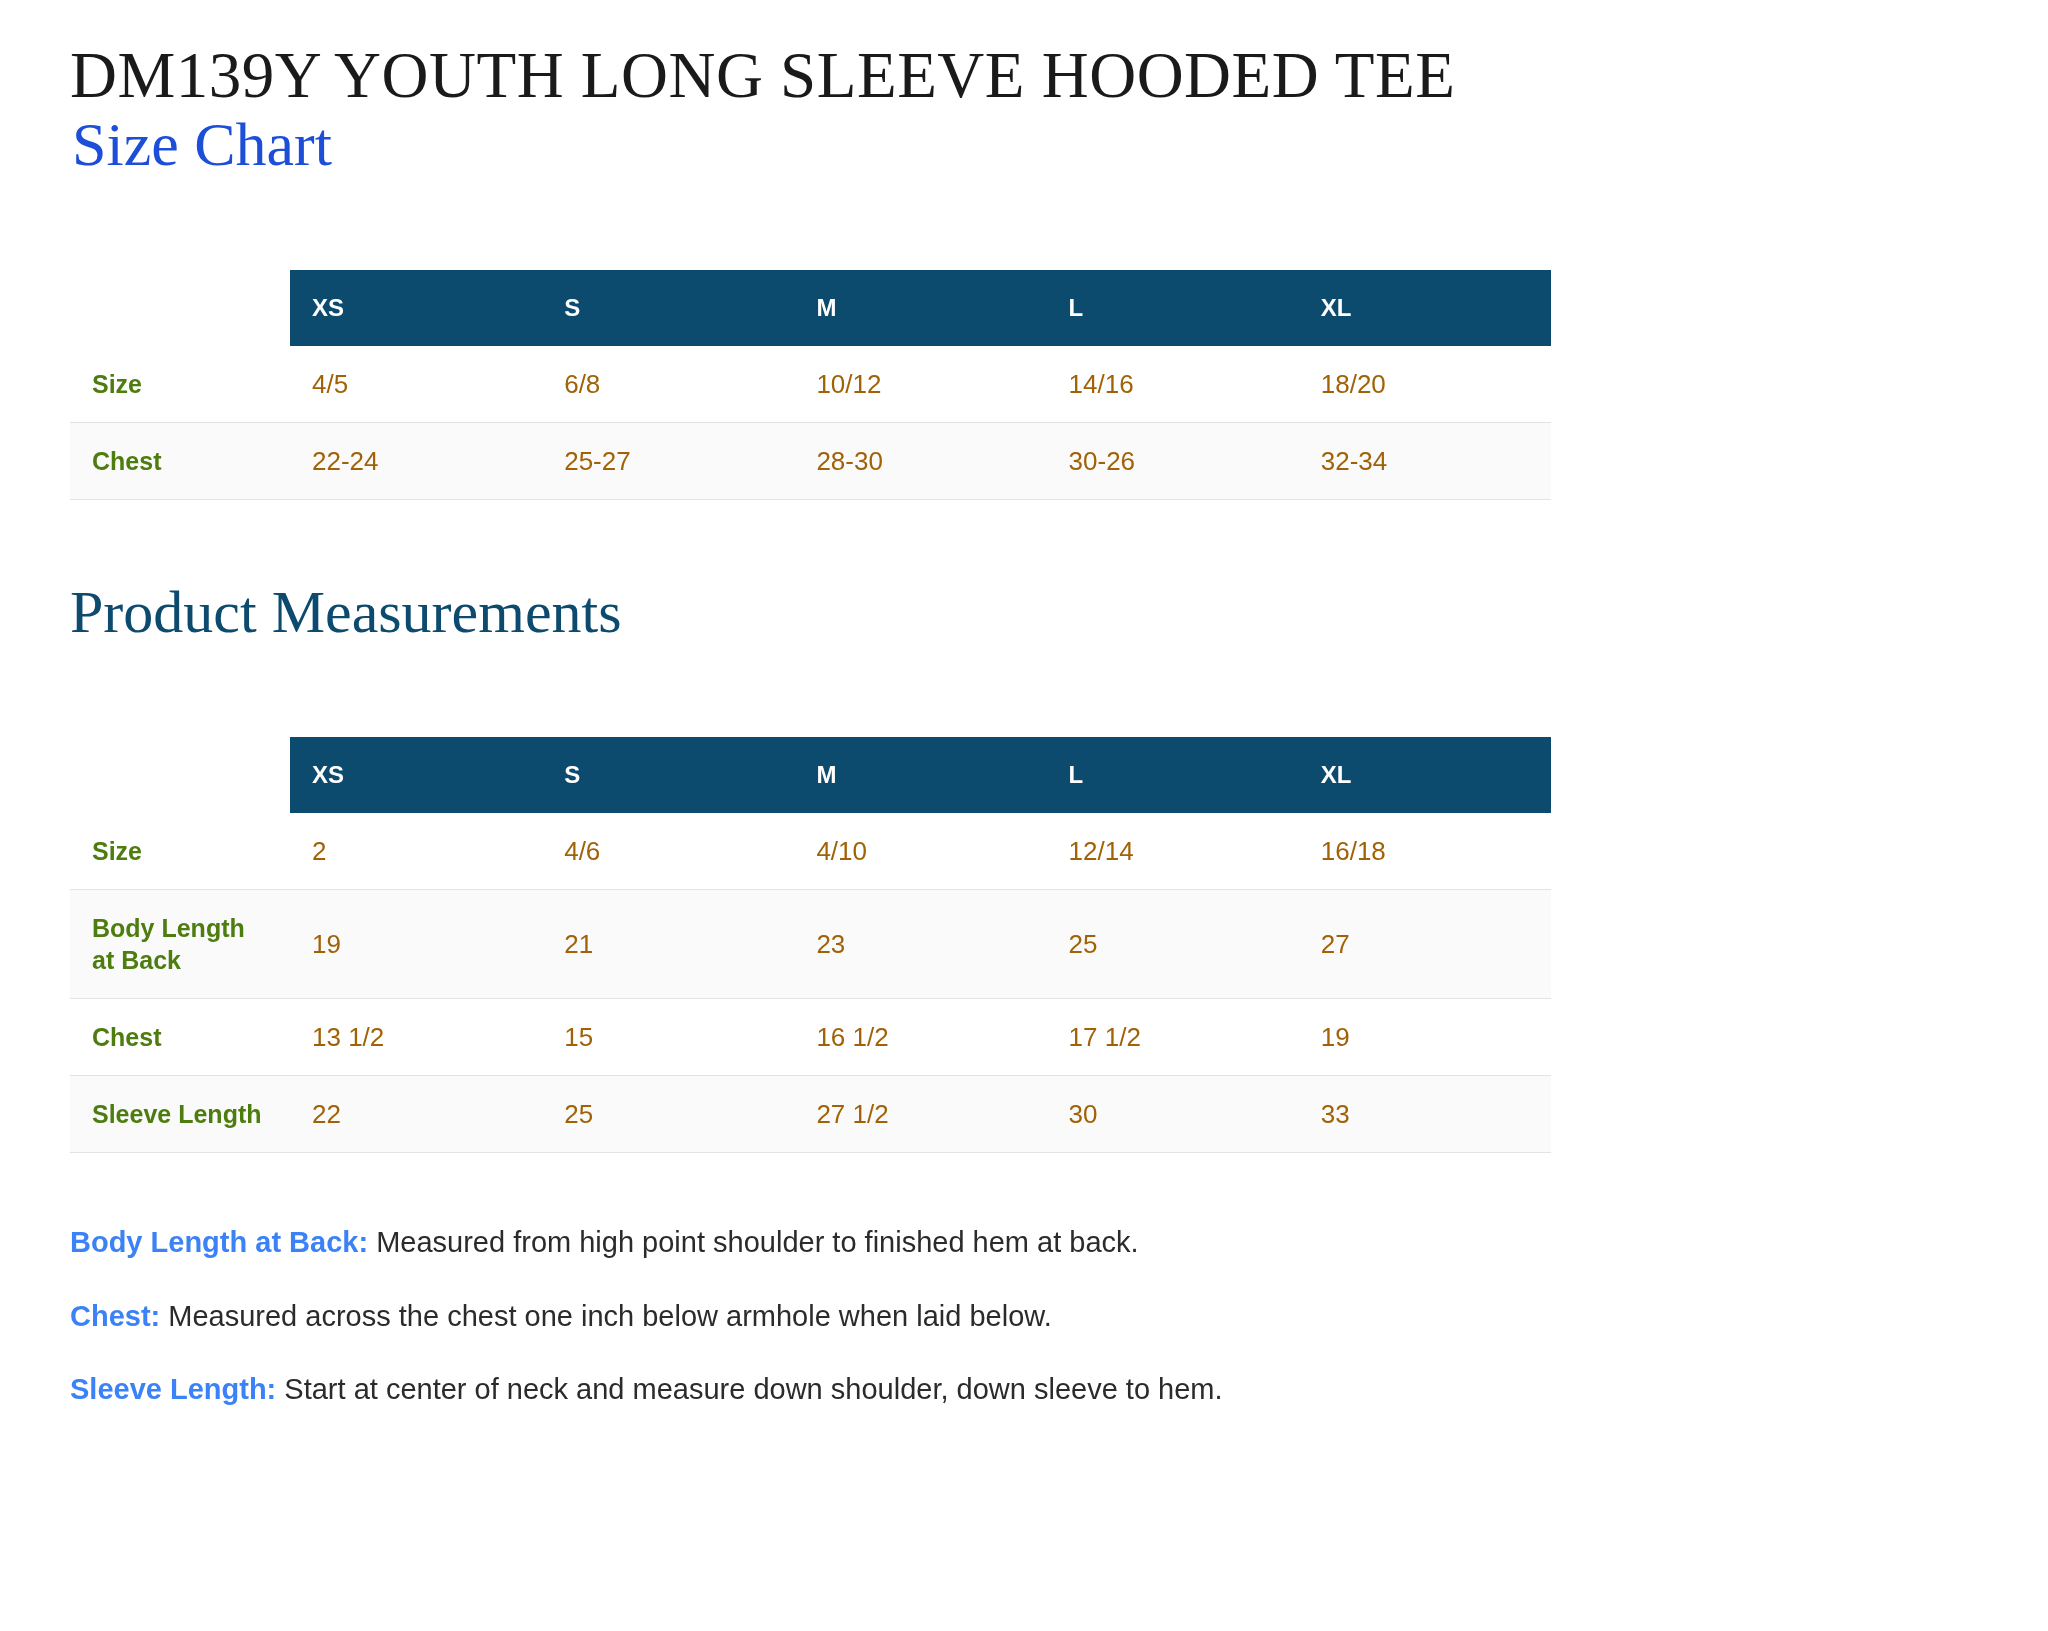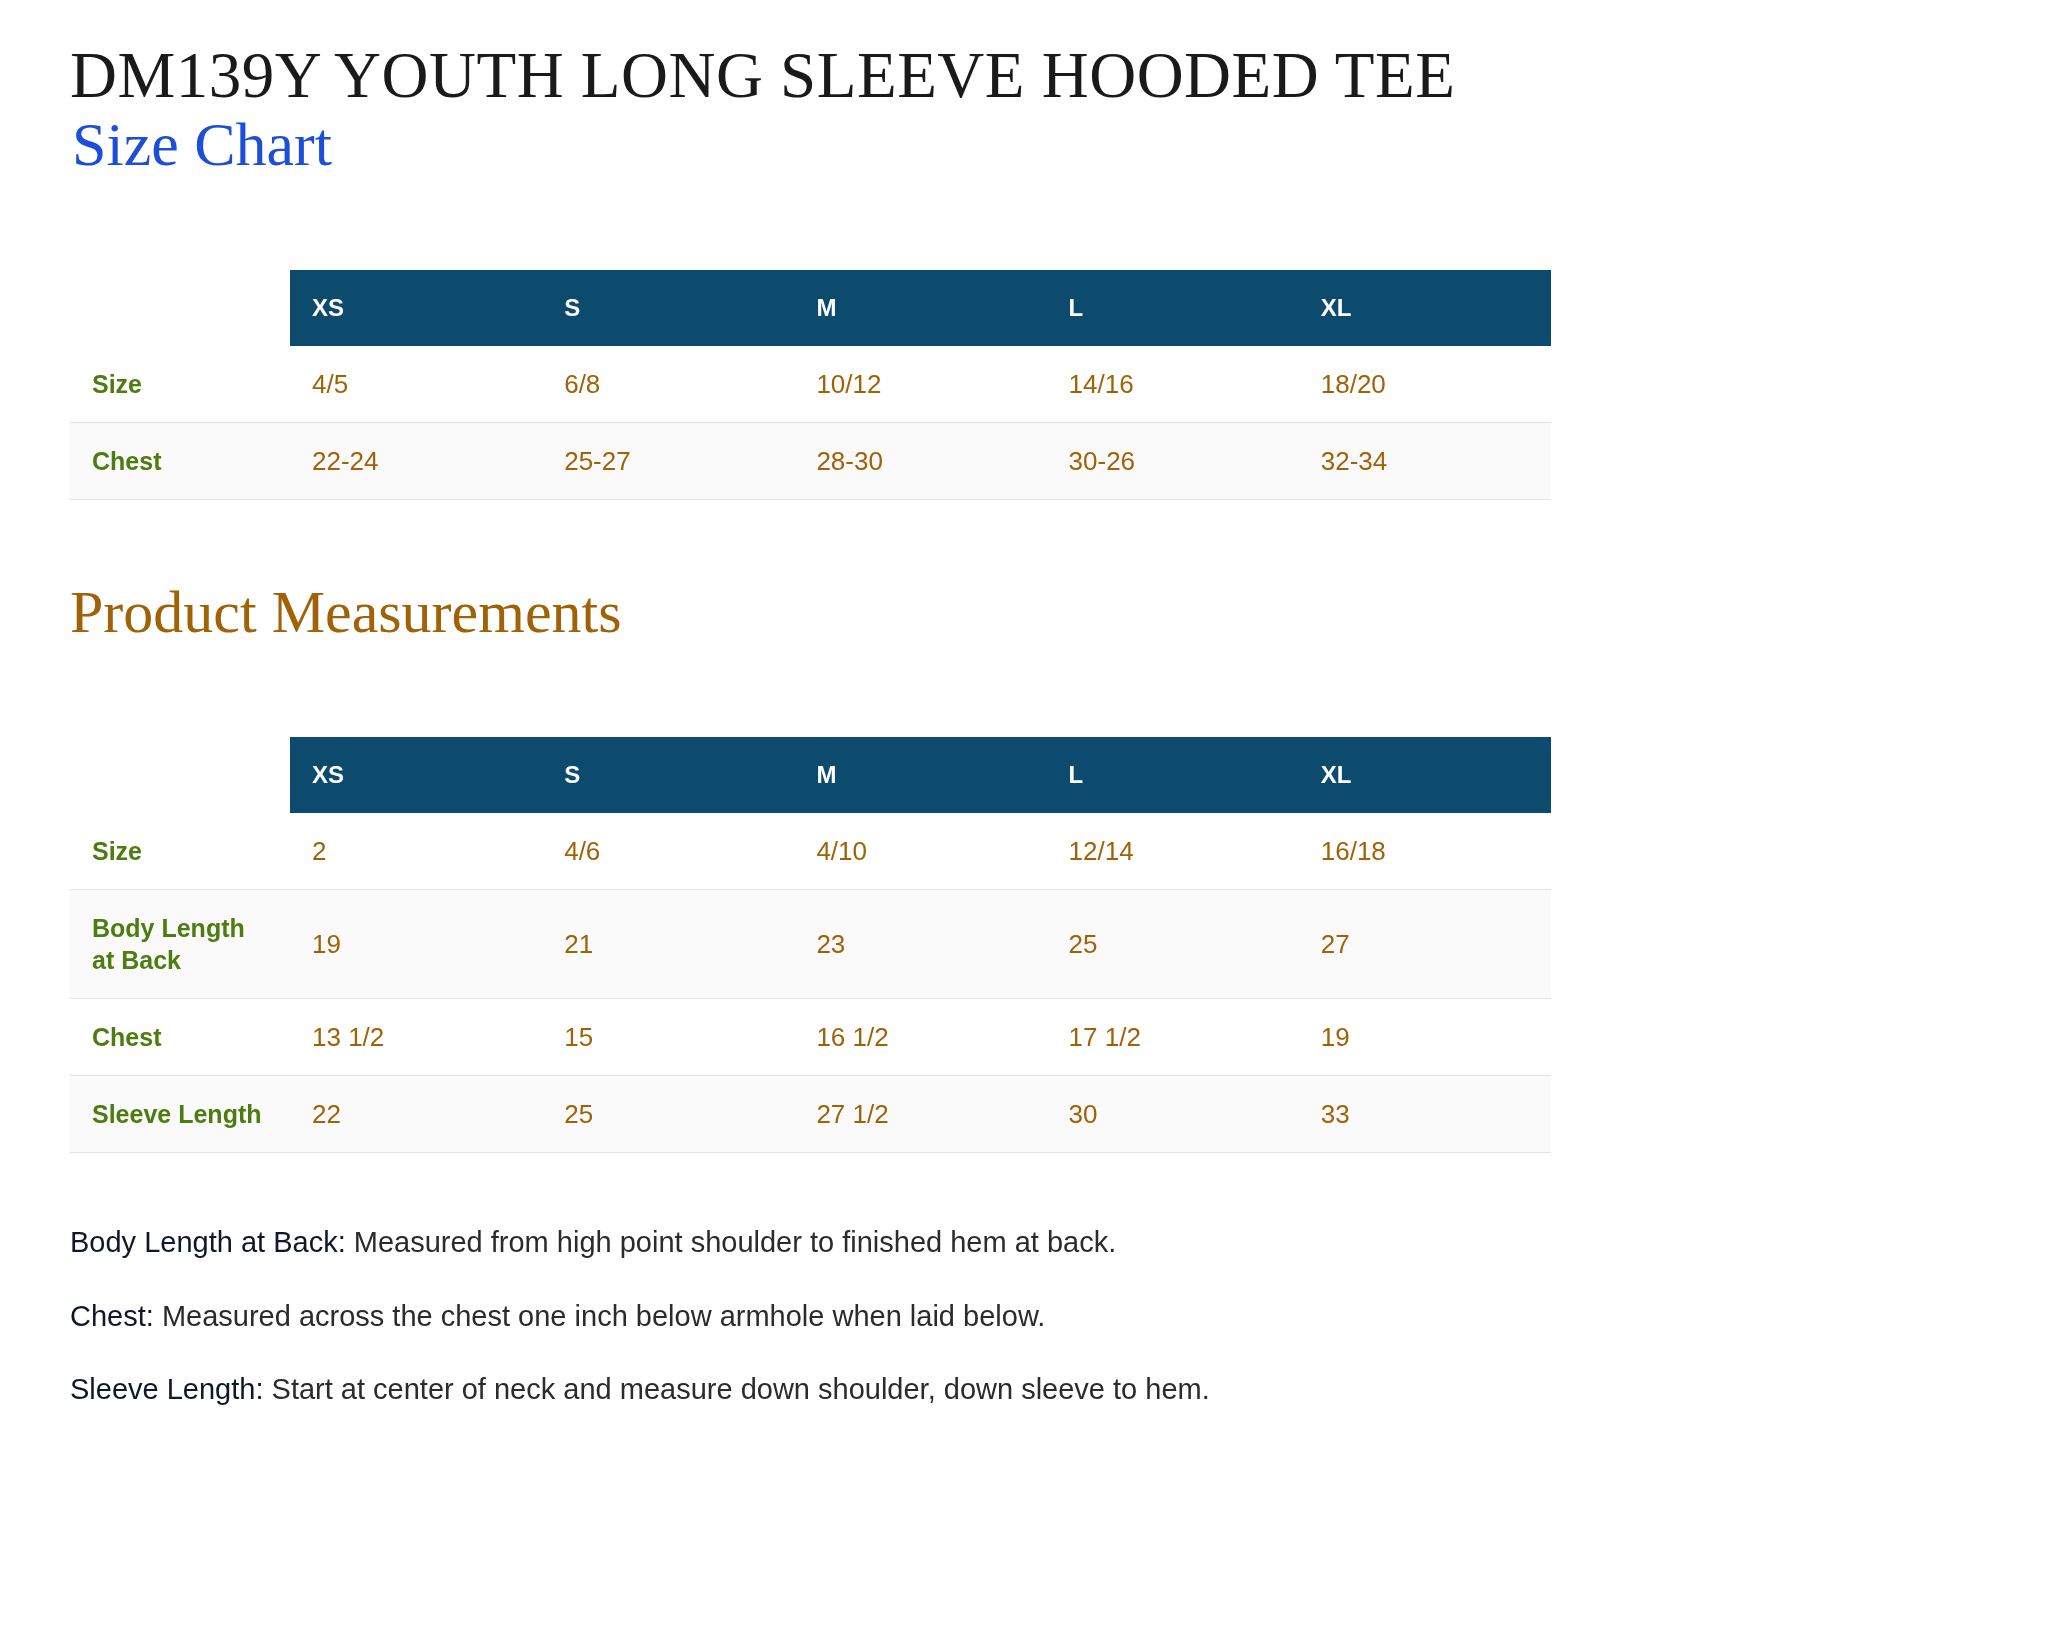--- a/index.html
+++ b/index.html
@@ -37,21 +37,21 @@
     line-height: 1.1;
     font-weight: 400;
     color: #1d4ed8;
     margin: 0 0 0 2px;
     padding: 0;
   }
   .section-heading {
     font-family: "Liberation Serif", serif;
     font-size: 60px;
     font-weight: 400;
-    color: #a16207;
+    color: #0c4a6e;
     margin: 0;
     padding: 0;
   }
 
   
   .table-wrap {
     width: 100%;
   }
   table.size-table {
     width: 100%;
@@ -111,22 +111,22 @@
     margin-top: 10px;
   }
   .note {
     font-size: 29px;
     line-height: 1.35;
     color: #2b2b2b;
     margin: 0 0 34px 0;
   }
   .note:last-child { margin-bottom: 0; }
   .note b {
-    font-weight: normal;
-    color: #0f172a;
+    font-weight: bold;
+    color: #3b82f6;
   }
 </style>
 </head>
 <body>
 
 <div class="page">
 
   <h1 class="title-main">DM139Y YOUTH LONG SLEEVE HOODED TEE</h1>
   <h2 class="title-sub">Size Chart</h2>
 

